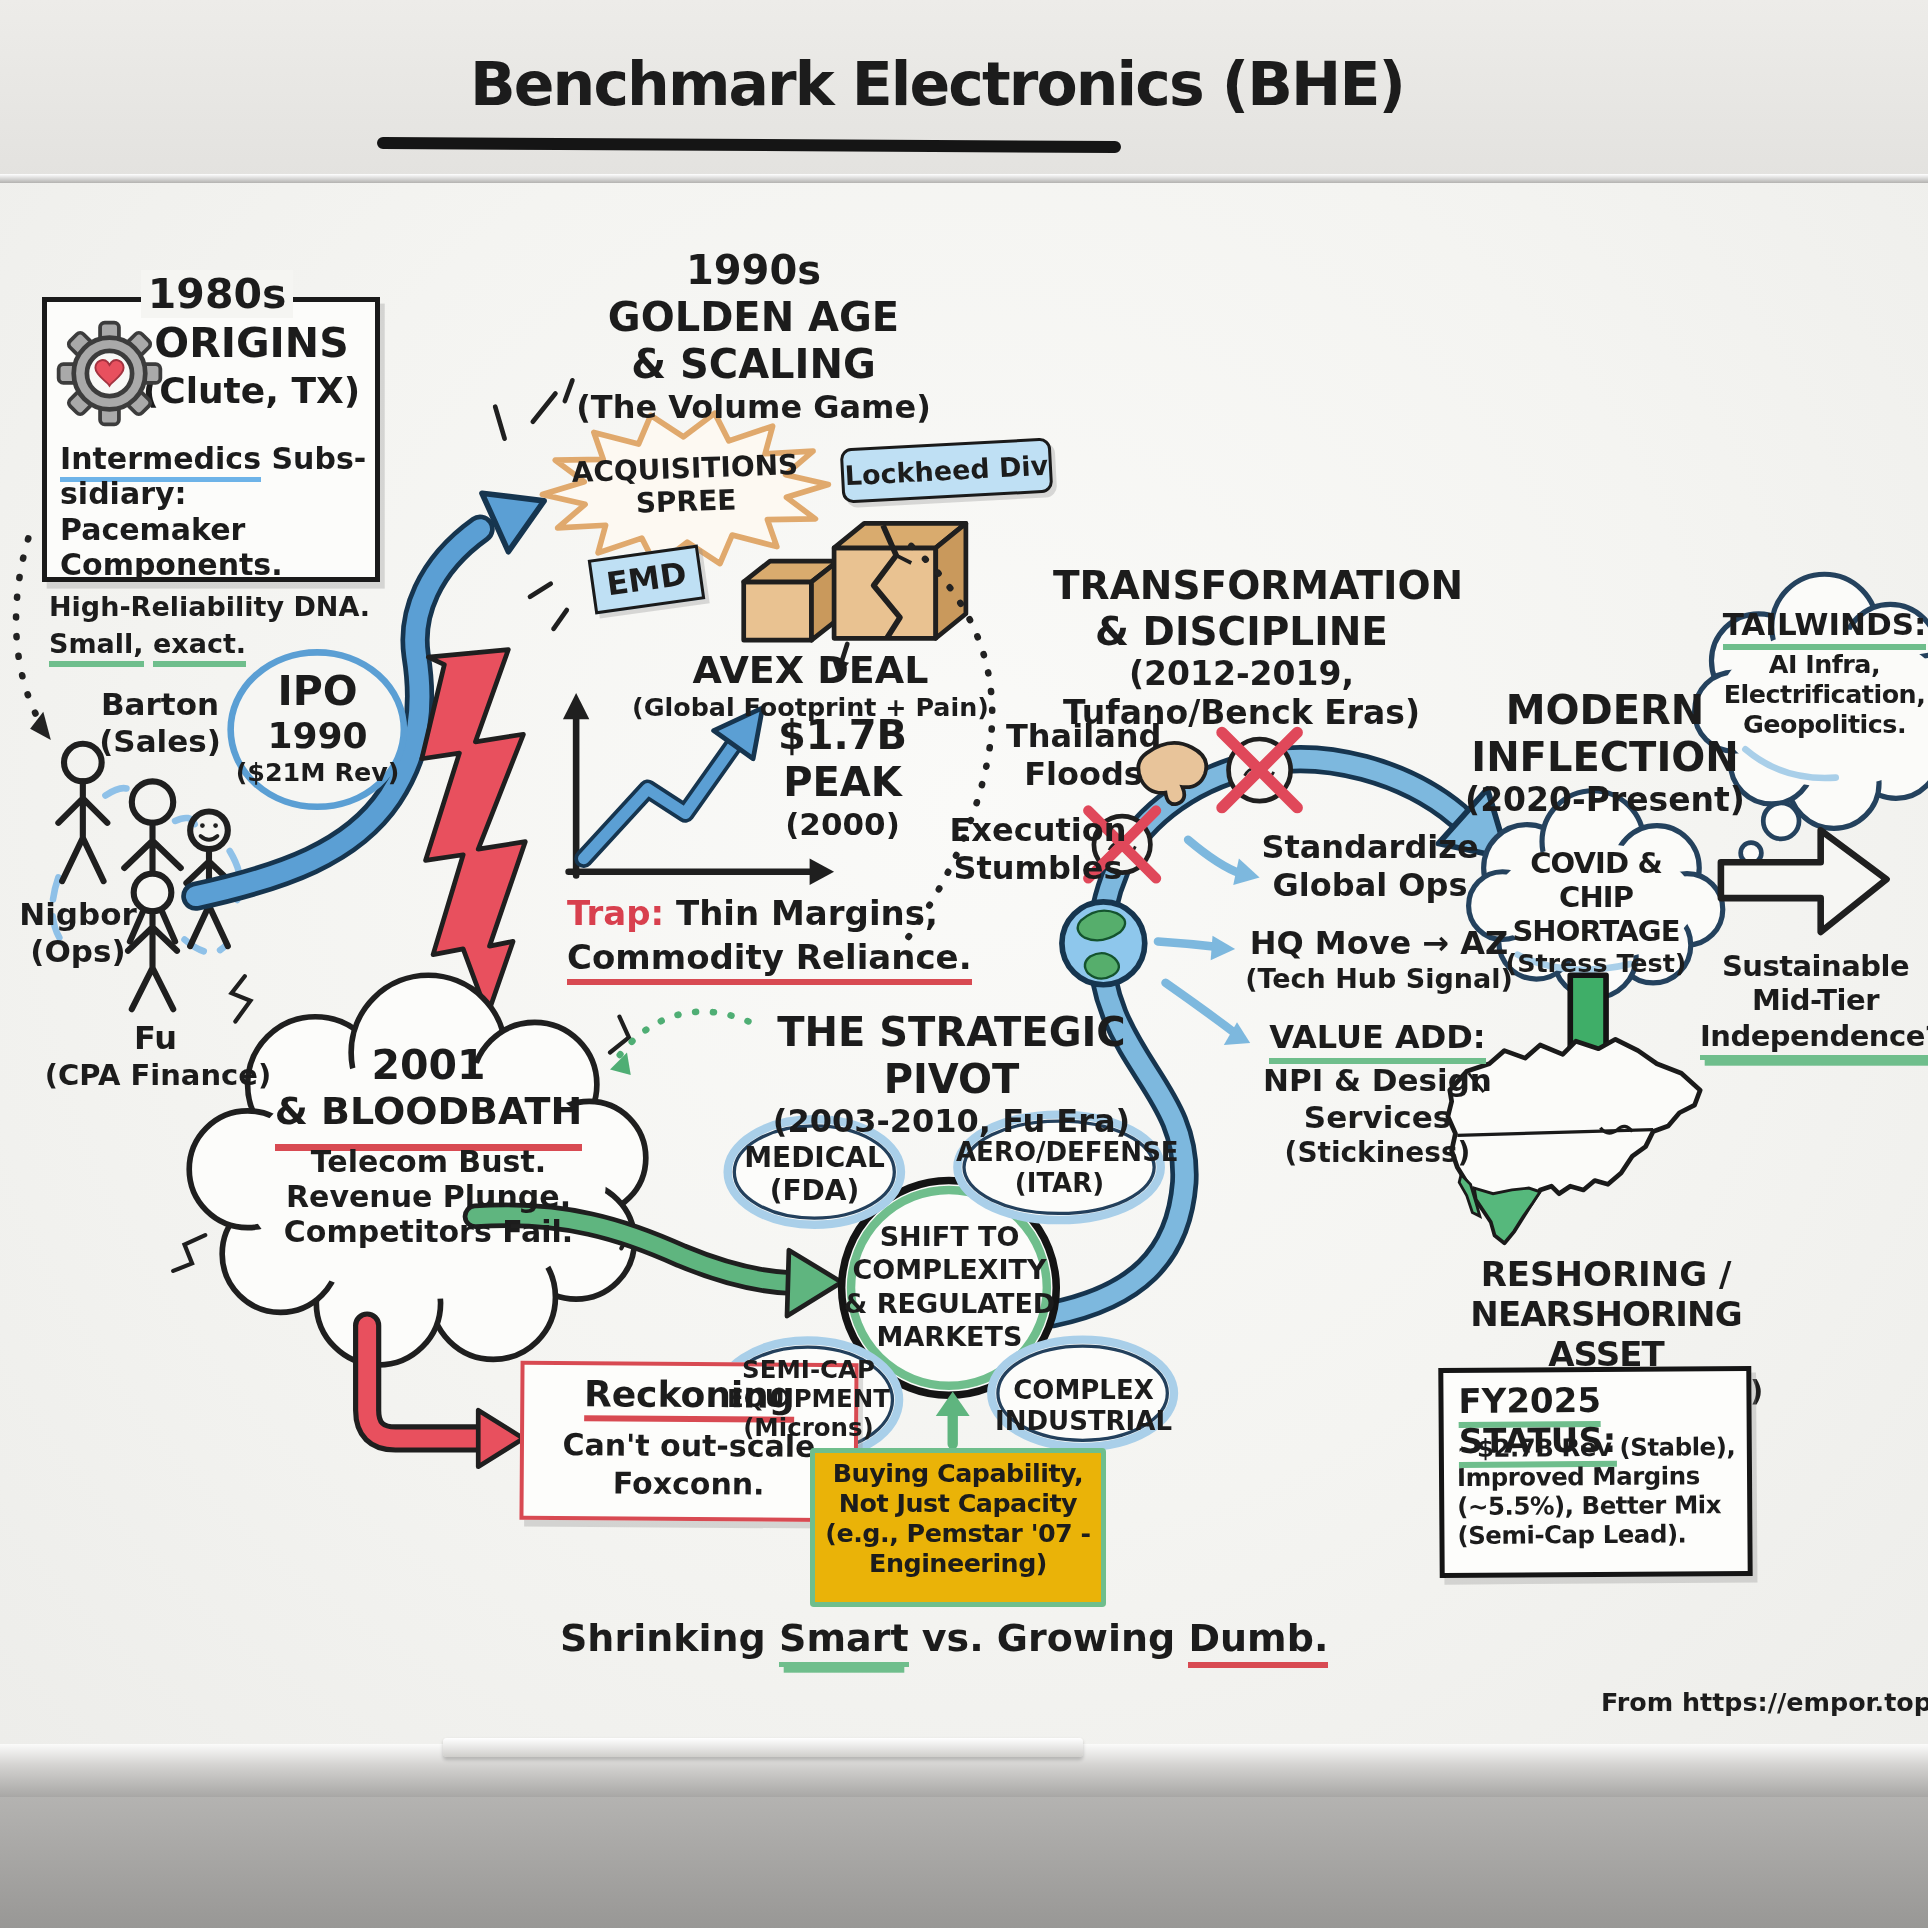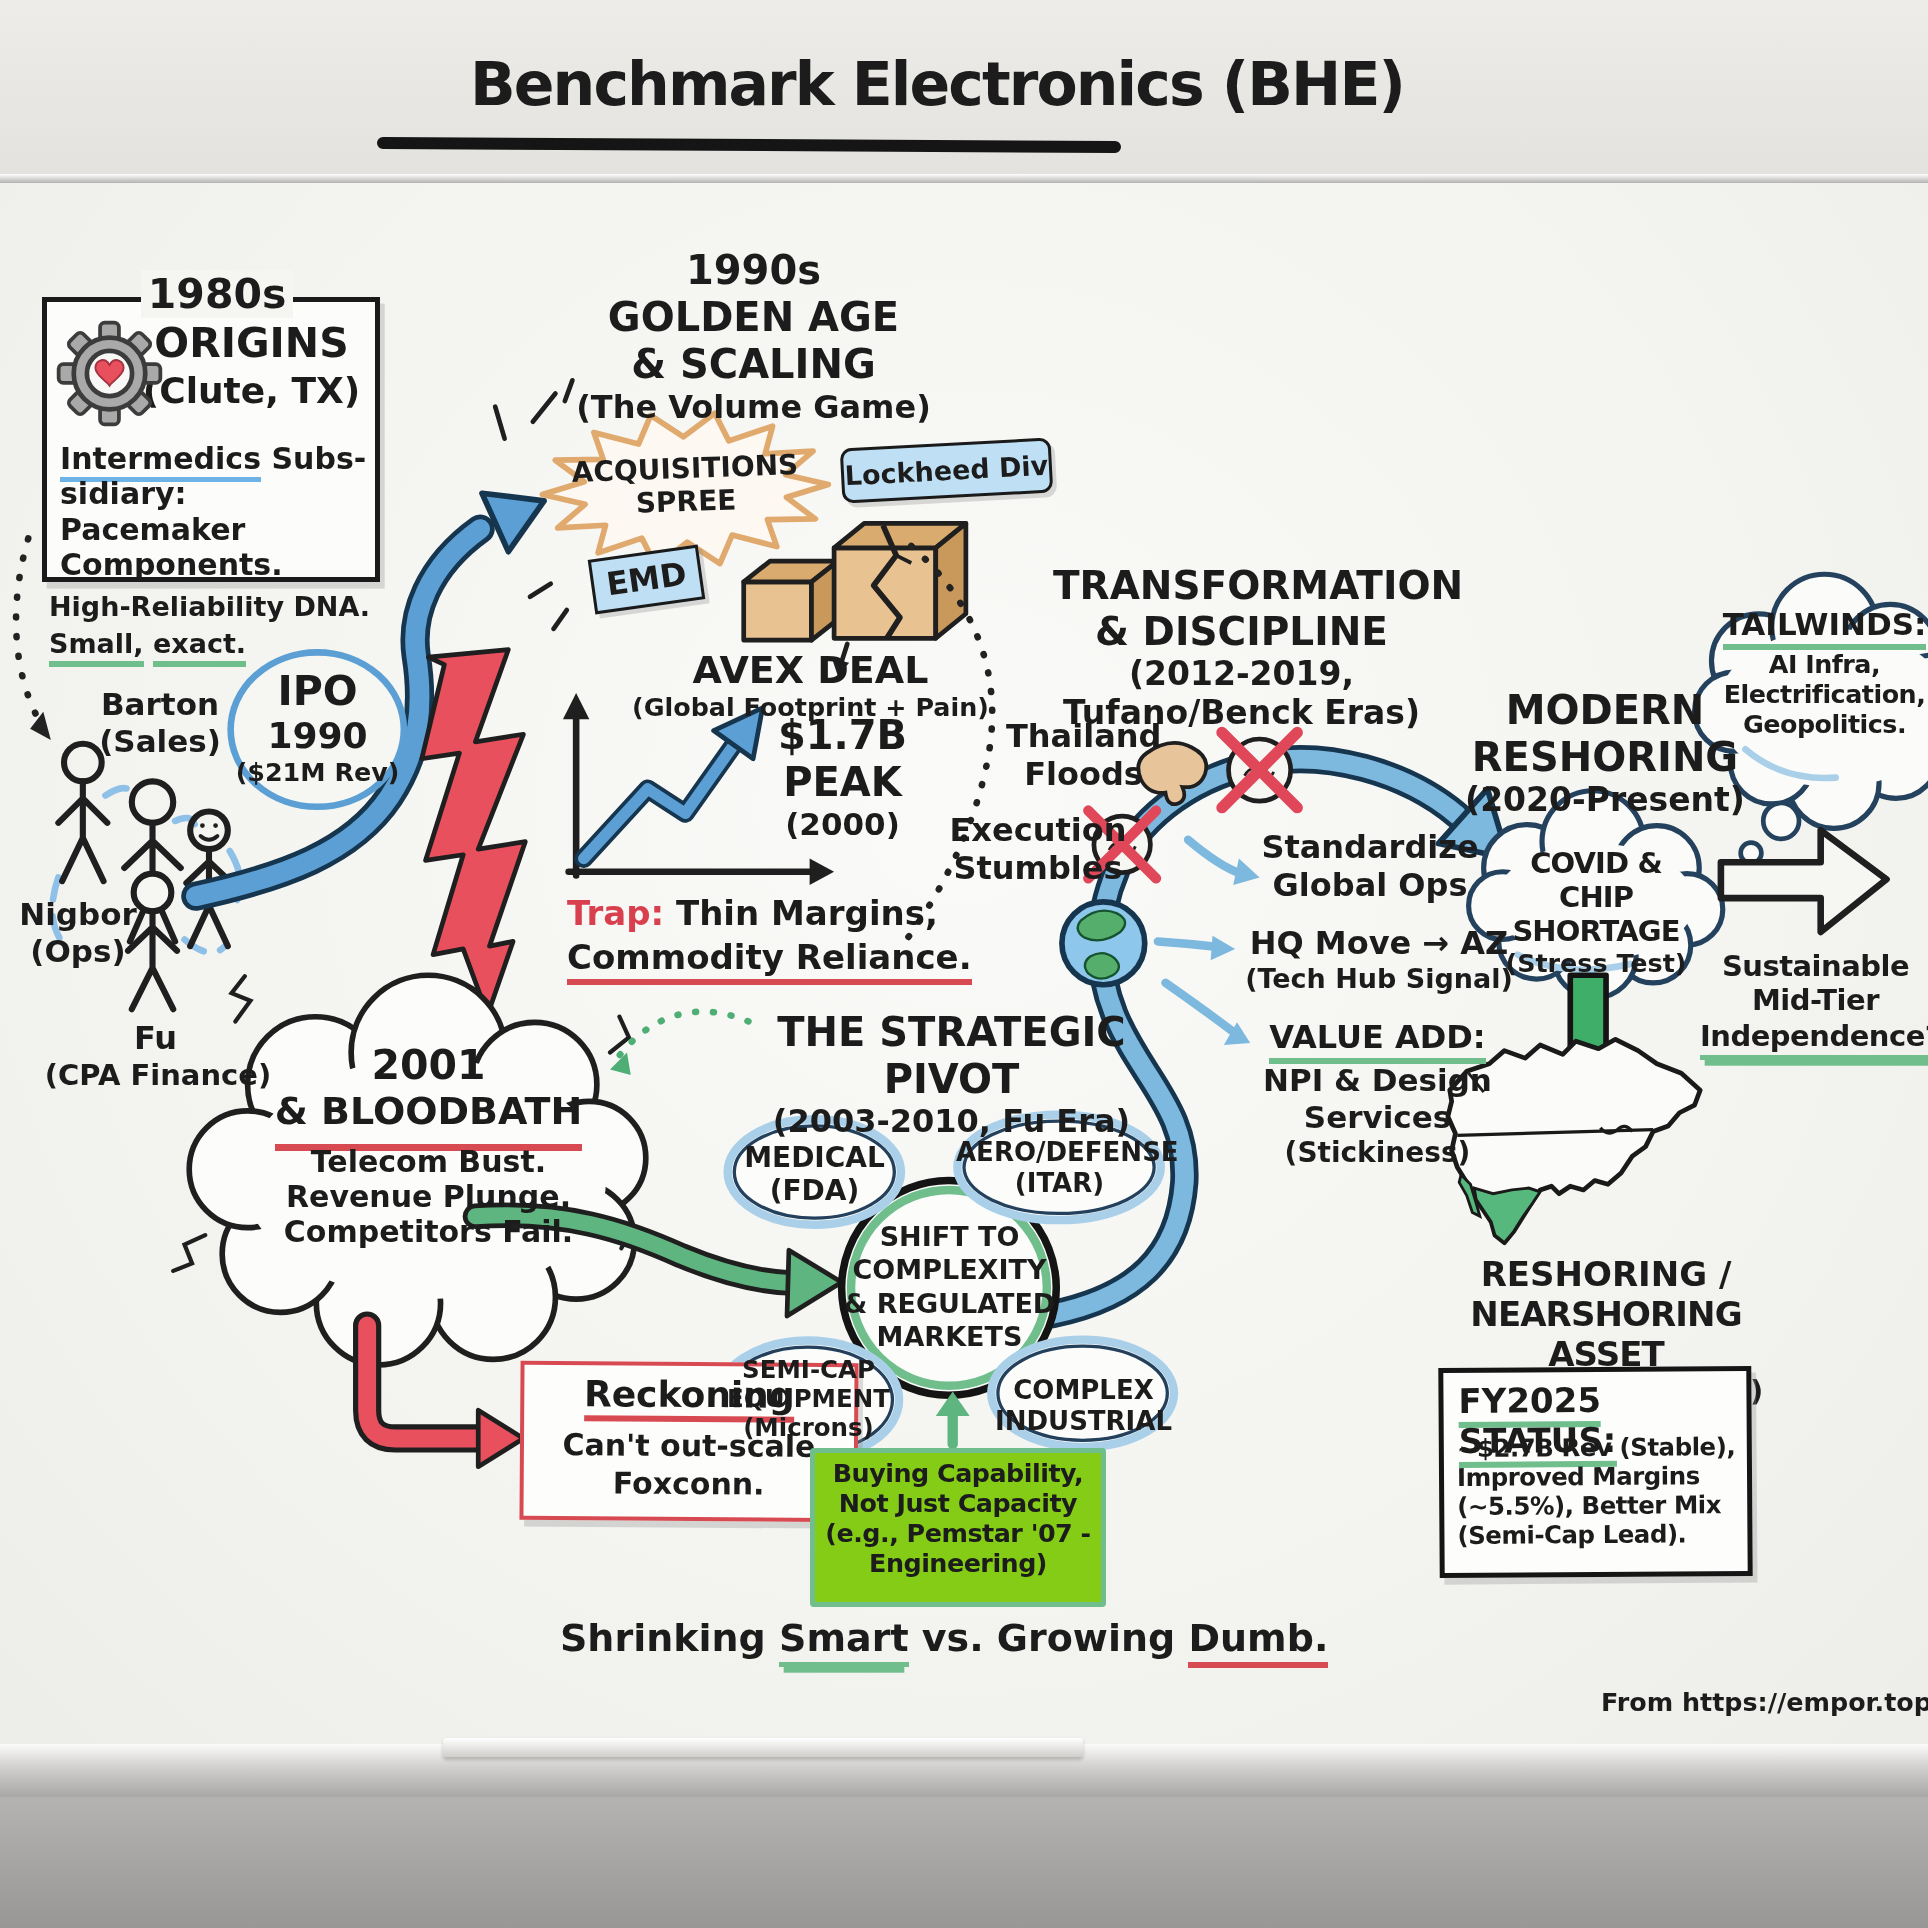--- a/index.html
+++ b/index.html
@@ -352,21 +352,21 @@
   <div class="txt lbl" style="left:717px;top:1356px;width:183px;font-size:24.5px;">
     <div>SEMI-CAP</div>
       <div>EQUIPMENT</div>
       <div>(Microns)</div>
   </div>
   <div class="txt lbl" style="left:992px;top:1363px;width:183px;font-size:26px;margin-top:12px;">
     <div>COMPLEX</div>
       <div>INDUSTRIAL</div>
   </div>
 
-  <div class="abs" style="left:810px;top:1448px;width:286px;height:149px;border:5.6px solid #6fbe8c;border-radius:3.8px;background:#84cc16;">
+  <div class="abs" style="left:810px;top:1448px;width:286px;height:149px;border:5.6px solid #6fbe8c;border-radius:3.8px;background:#eab308;">
     <div class="txt lbl" style="left:0;top:5.6px;width:286px;font-size:25.4px;letter-spacing:-0.5px;">
       <div>Buying Capability,</div>
       <div>Not Just Capacity</div>
       <div>(e.g., Pemstar '07 -</div>
       <div>Engineering)</div>
     </div>
   </div>
 
   <div class="txt nowrap" style="left:560px;top:1616px;width:753px;font-size:38px;">
     <span>Shrinking </span><span class="ul-g2">Smart</span><span> vs. Growing </span><span class="ul-r7">Dumb.</span>
@@ -397,21 +397,21 @@
   </div>
   <div class="txt lbl" style="left:1260px;top:1019px;width:235px;">
     <div style="font-size:32px;margin-bottom:5.6px;"><span class="ul-g">VALUE ADD:</span></div>
     <div style="font-size:31px;">NPI &amp; Design</div>
     <div style="font-size:31px;">Services</div>
     <div style="font-size:28px;">(Stickiness)</div>
   </div>
 
   <div class="txt lbl" style="left:1445px;top:687px;width:320px;">
     <div style="font-size:40px;">MODERN</div>
-    <div style="font-size:40px;">RESHORING</div>
+    <div style="font-size:40px;">INFLECTION</div>
     <div style="font-size:33px;">(2020-Present)</div>
   </div>
 
   <div class="txt lbl" style="left:1716px;top:606px;width:217px;">
     <div style="font-size:31px;margin-bottom:7.5px;"><span class="ul-g">TAILWINDS:</span></div>
     <div style="font-size:25.4px;letter-spacing:-0.5px;">AI Infra,</div>
     <div style="font-size:25.4px;letter-spacing:-0.5px;">Electrification,</div>
     <div style="font-size:25.4px;letter-spacing:-0.5px;">Geopolitics.</div>
   </div>
 

